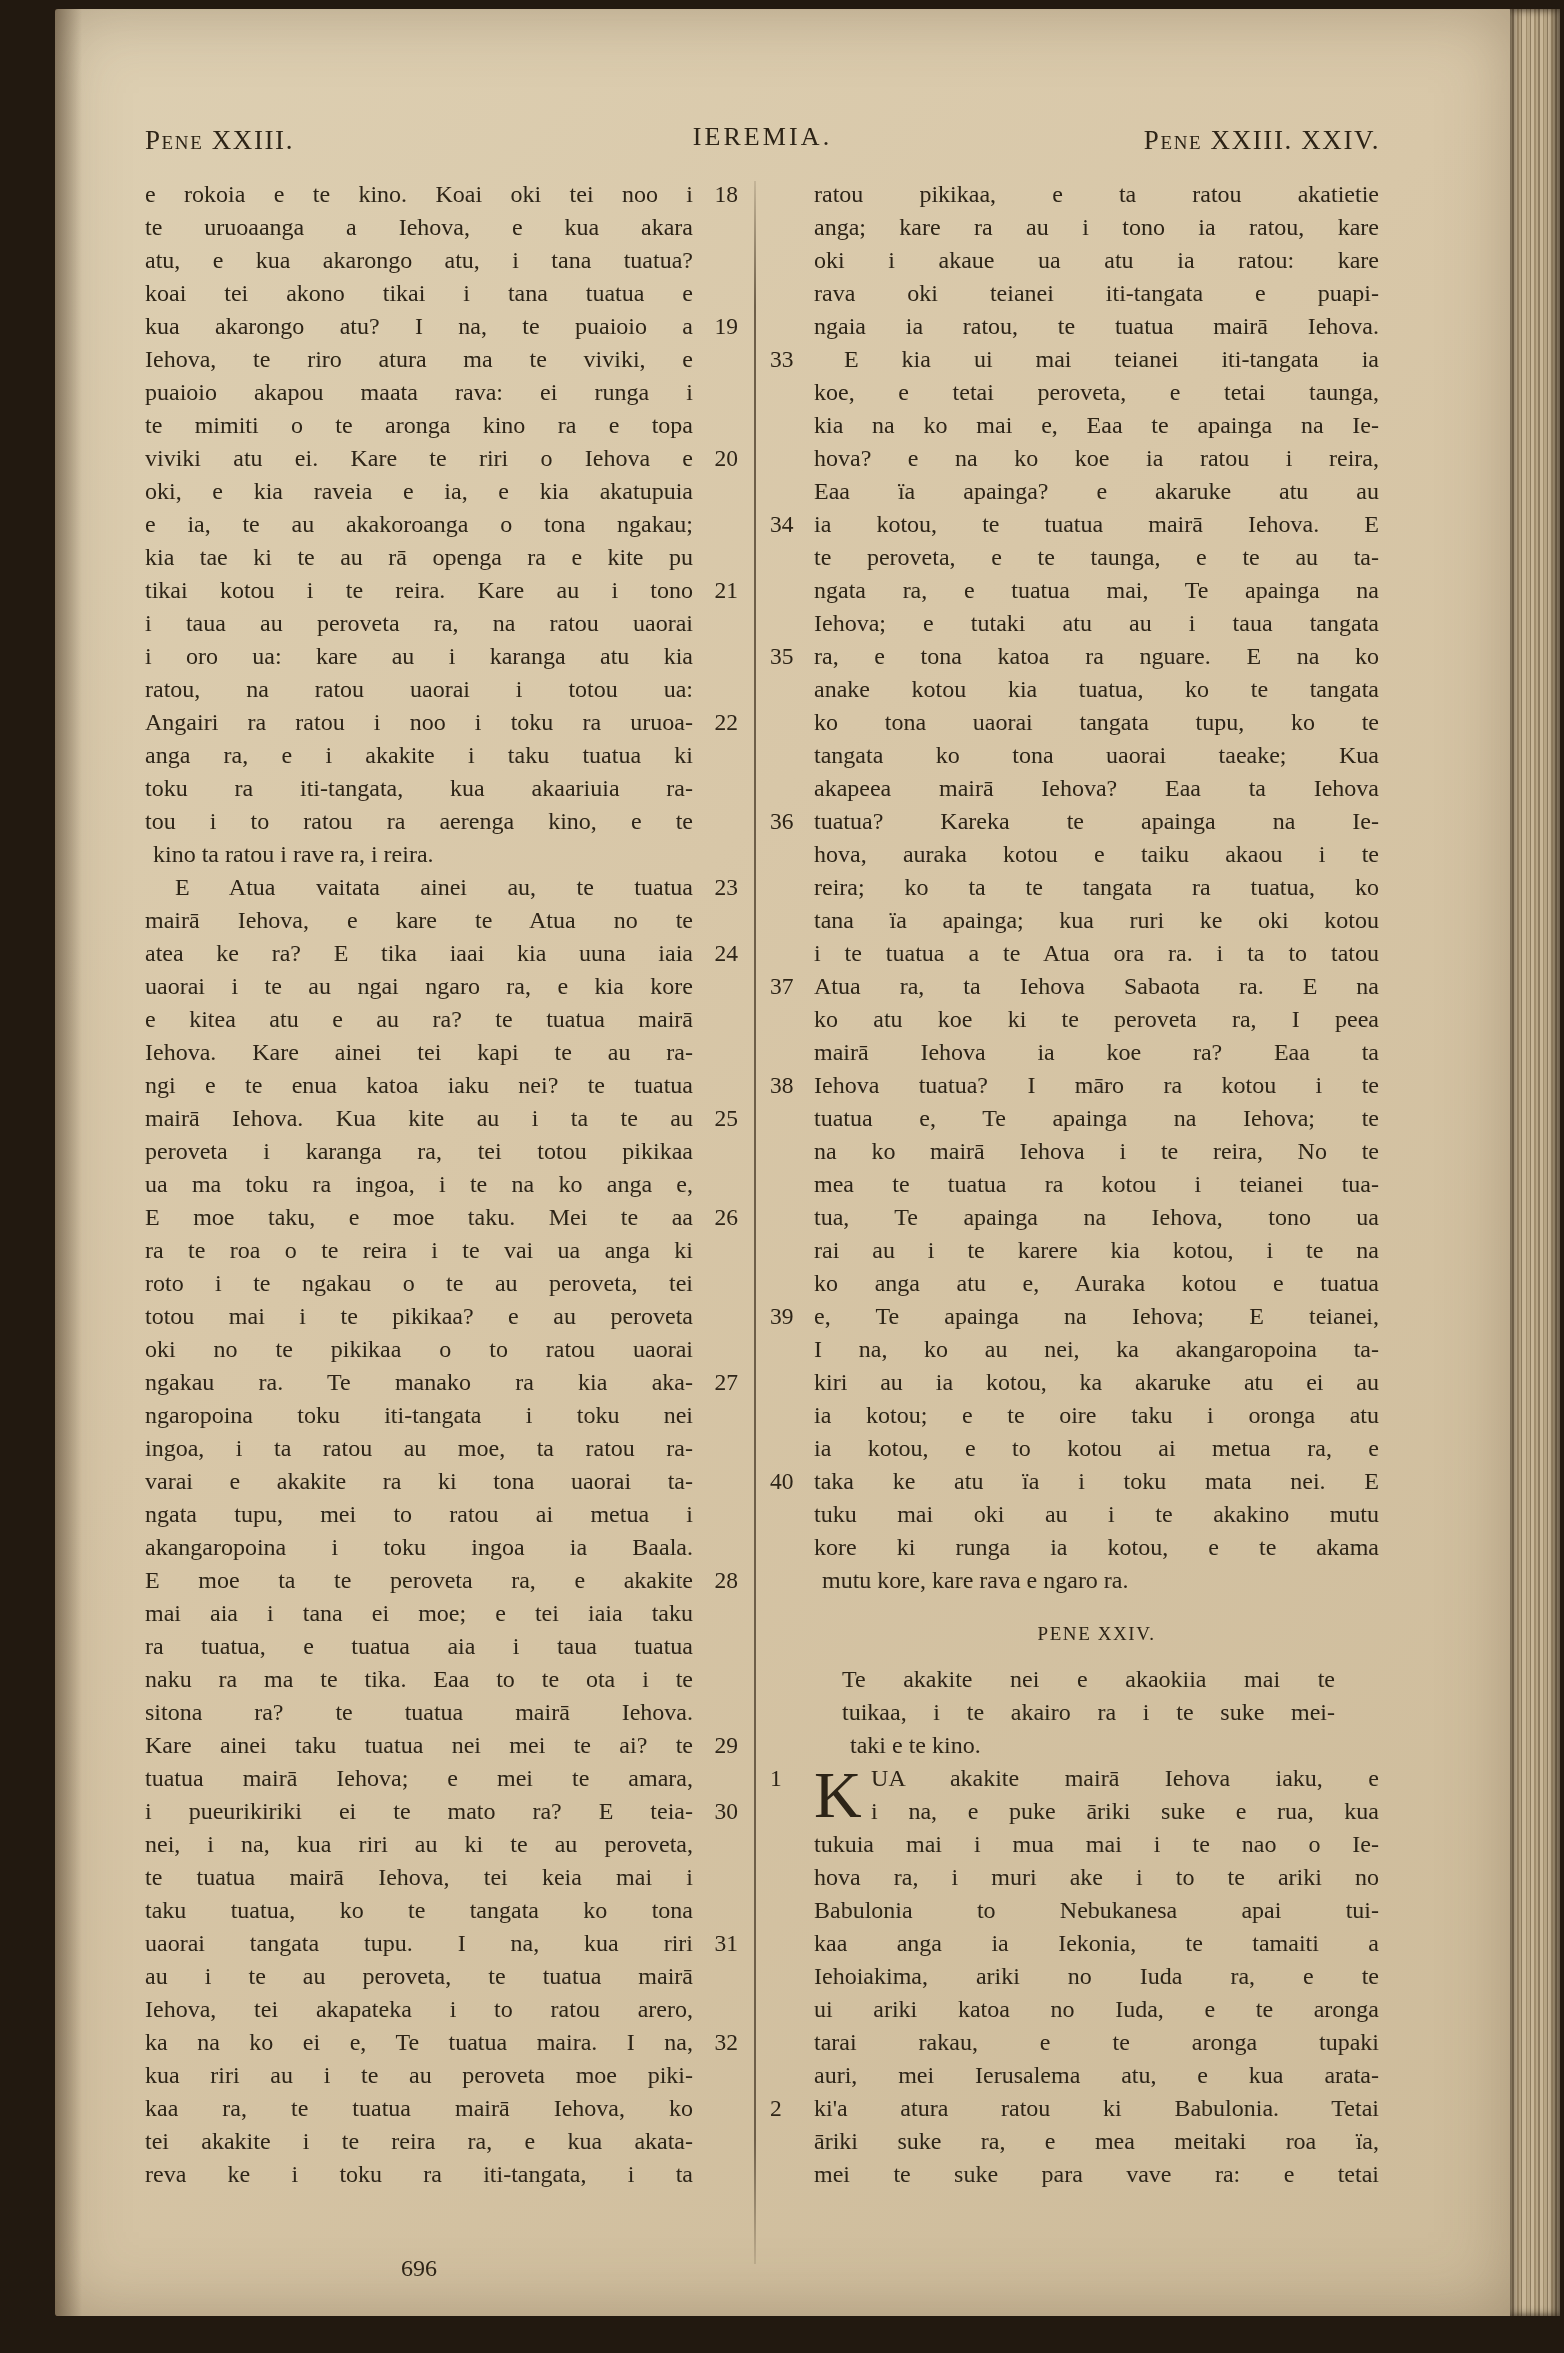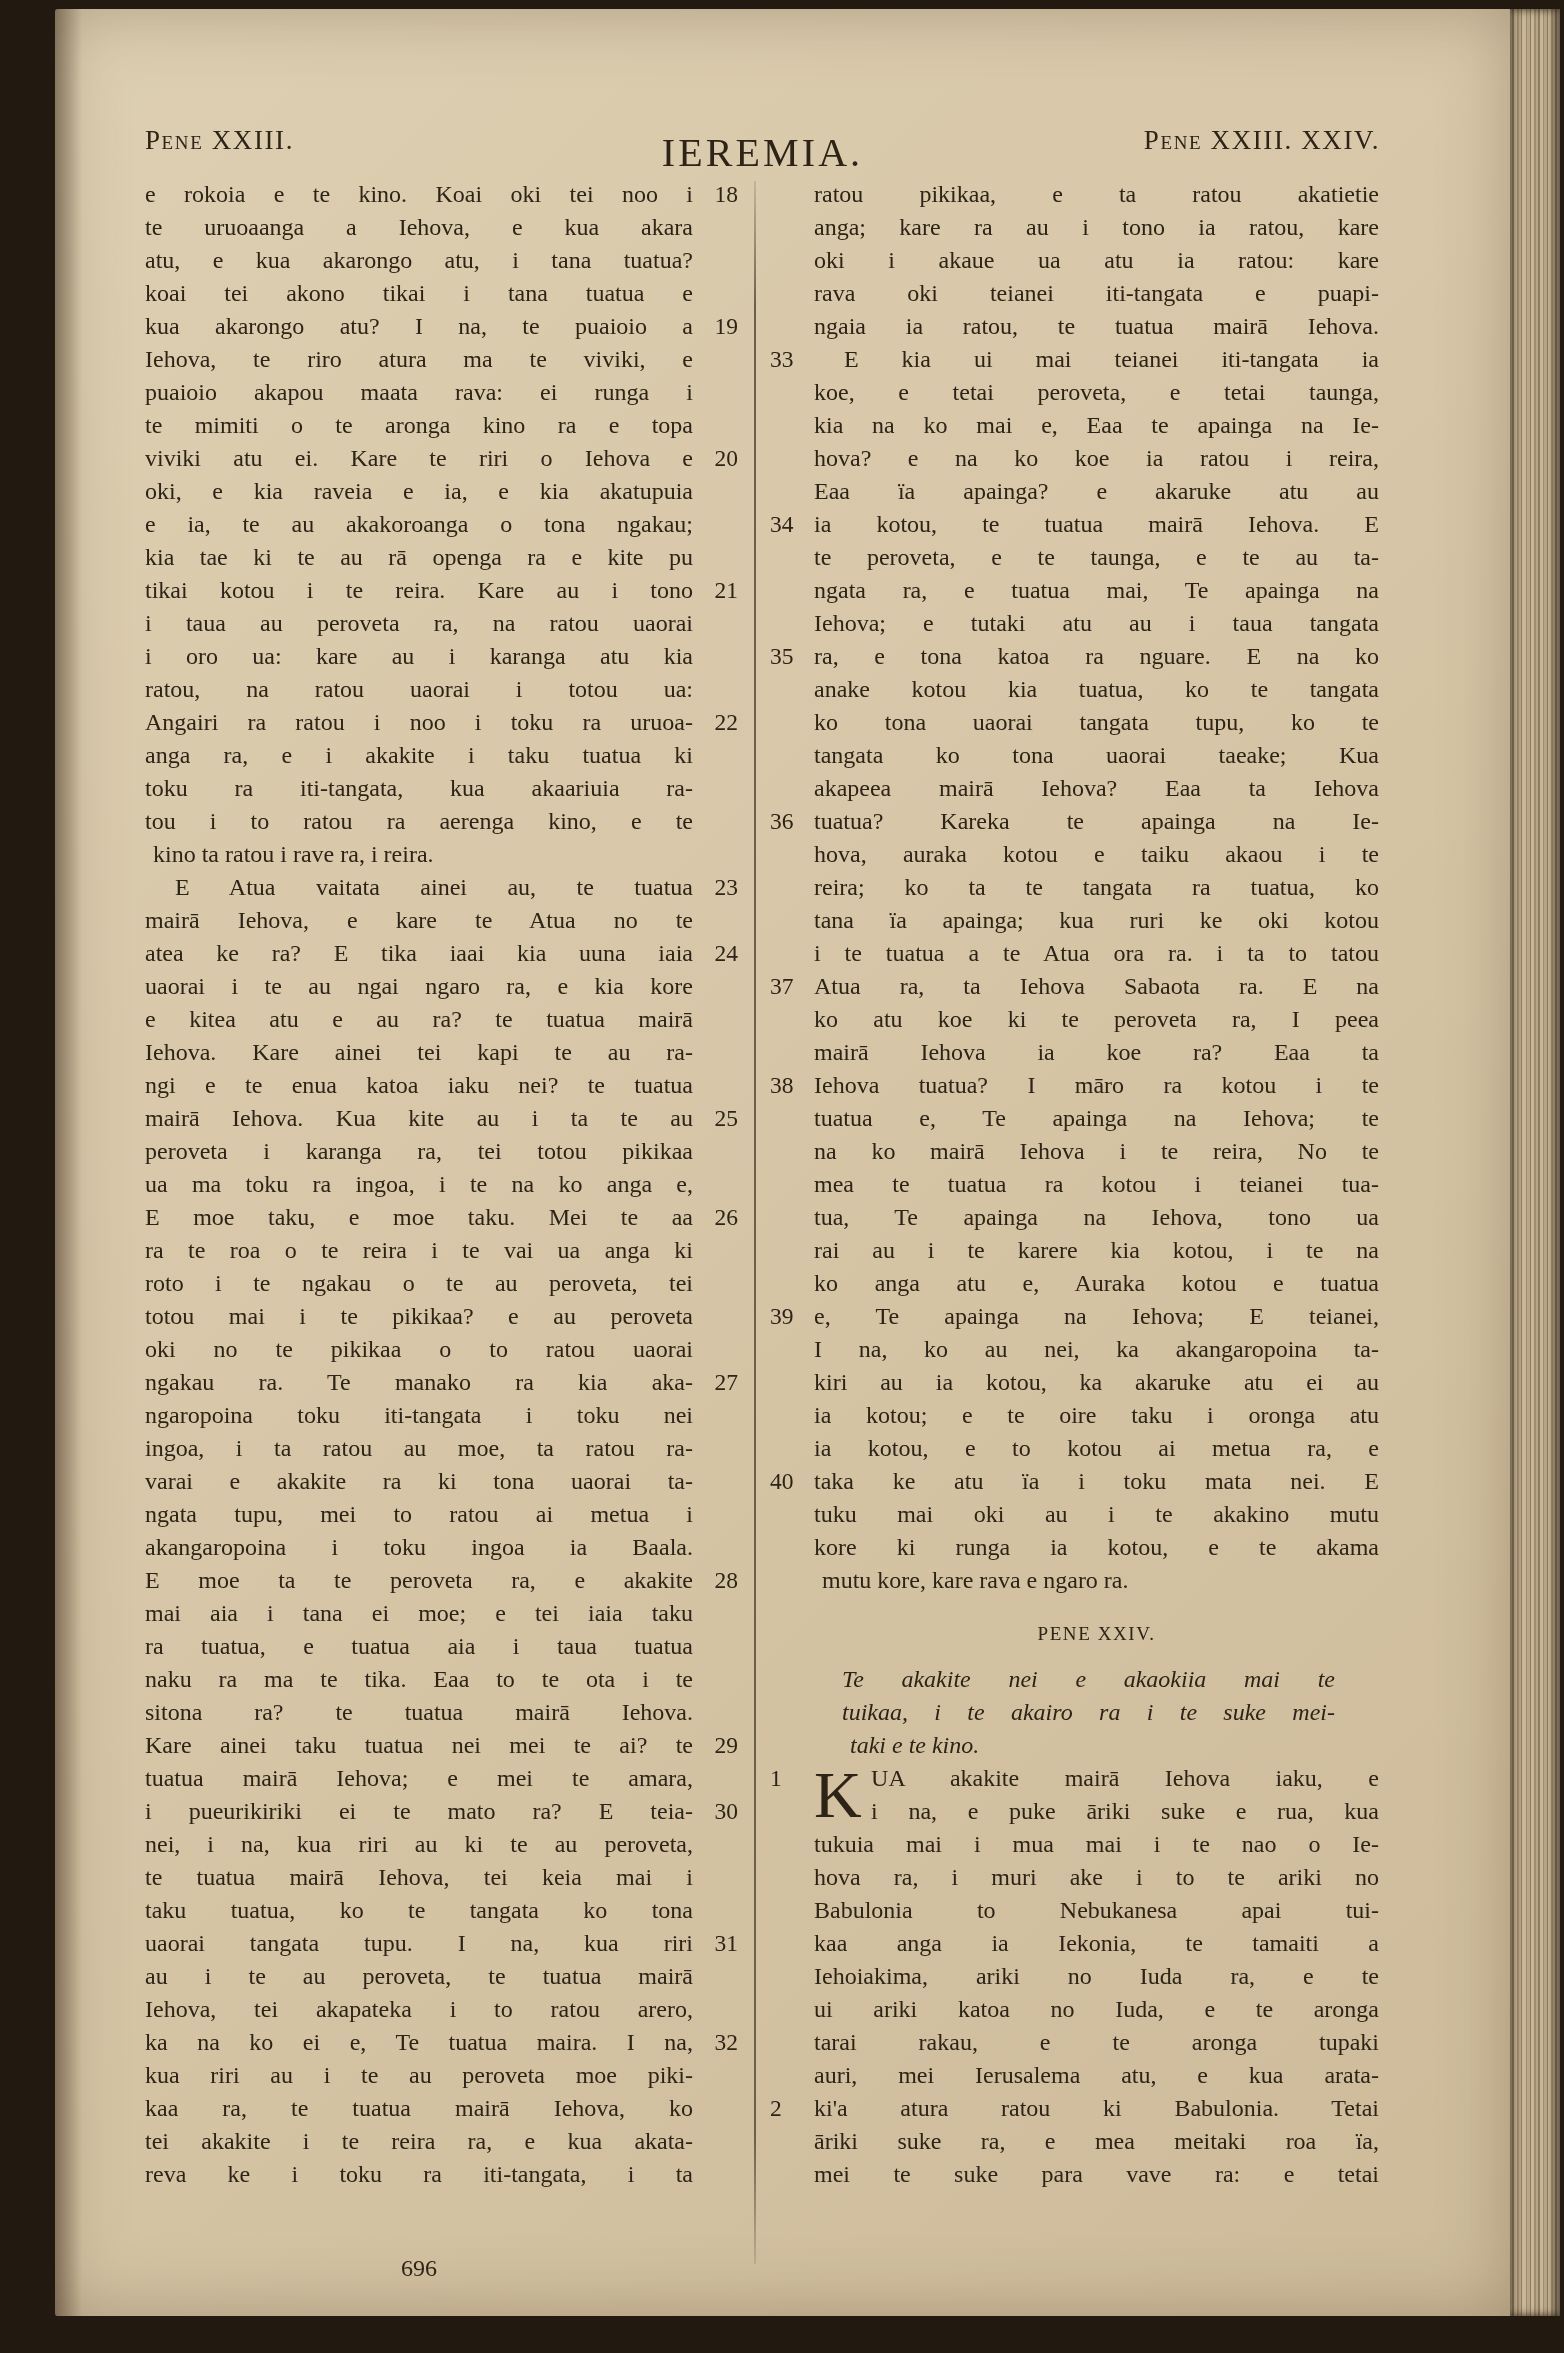--- a/index.html
+++ b/index.html
@@ -45,23 +45,23 @@
     left: 145px; top: 122px;
     width: 1235px; height: 36px;
     color: var(--ink, #2d2417);
   }
   .running-header .hdr-left {
     position: absolute; left: 0; top: 3.1px;
     font-variant: small-caps;
     font-size: 27px; letter-spacing: 1.6px;
   }
   .running-header .hdr-center {
-    position: absolute; left: 50%; top: 7px;
+    position: absolute; left: 50%; top: 0;
     transform: translateX(-50%);
-    font-size: 40px; letter-spacing: 3.1px;
+    font-size: 26px; letter-spacing: 3.1px;
   }
   .running-header .hdr-right {
     position: absolute; right: 0; top: 3.1px;
     font-variant: small-caps;
     font-size: 27px; letter-spacing: 1.6px; text-align: center;
   }
 
   .text-block {
     position: absolute;
     left: 145px; top: 178px;
@@ -100,21 +100,20 @@
   .num-left  { left: -44px; }
 
   .line.heading {
     margin: 20.3px 0 12.5px 0;
     text-align: center;
     text-align-last: center;
     font-size: 19px;
     letter-spacing: 1.6px;
   }
   .line.italic {
-    font-style: italic;
     padding-left: 28px;
     padding-right: 44px;
   }
 
   .dropcap {
     float: left;
     font-size: 66px;
     line-height: 61px;
     height: 63px;
     margin: 2.3px 9.4px 0 0;

